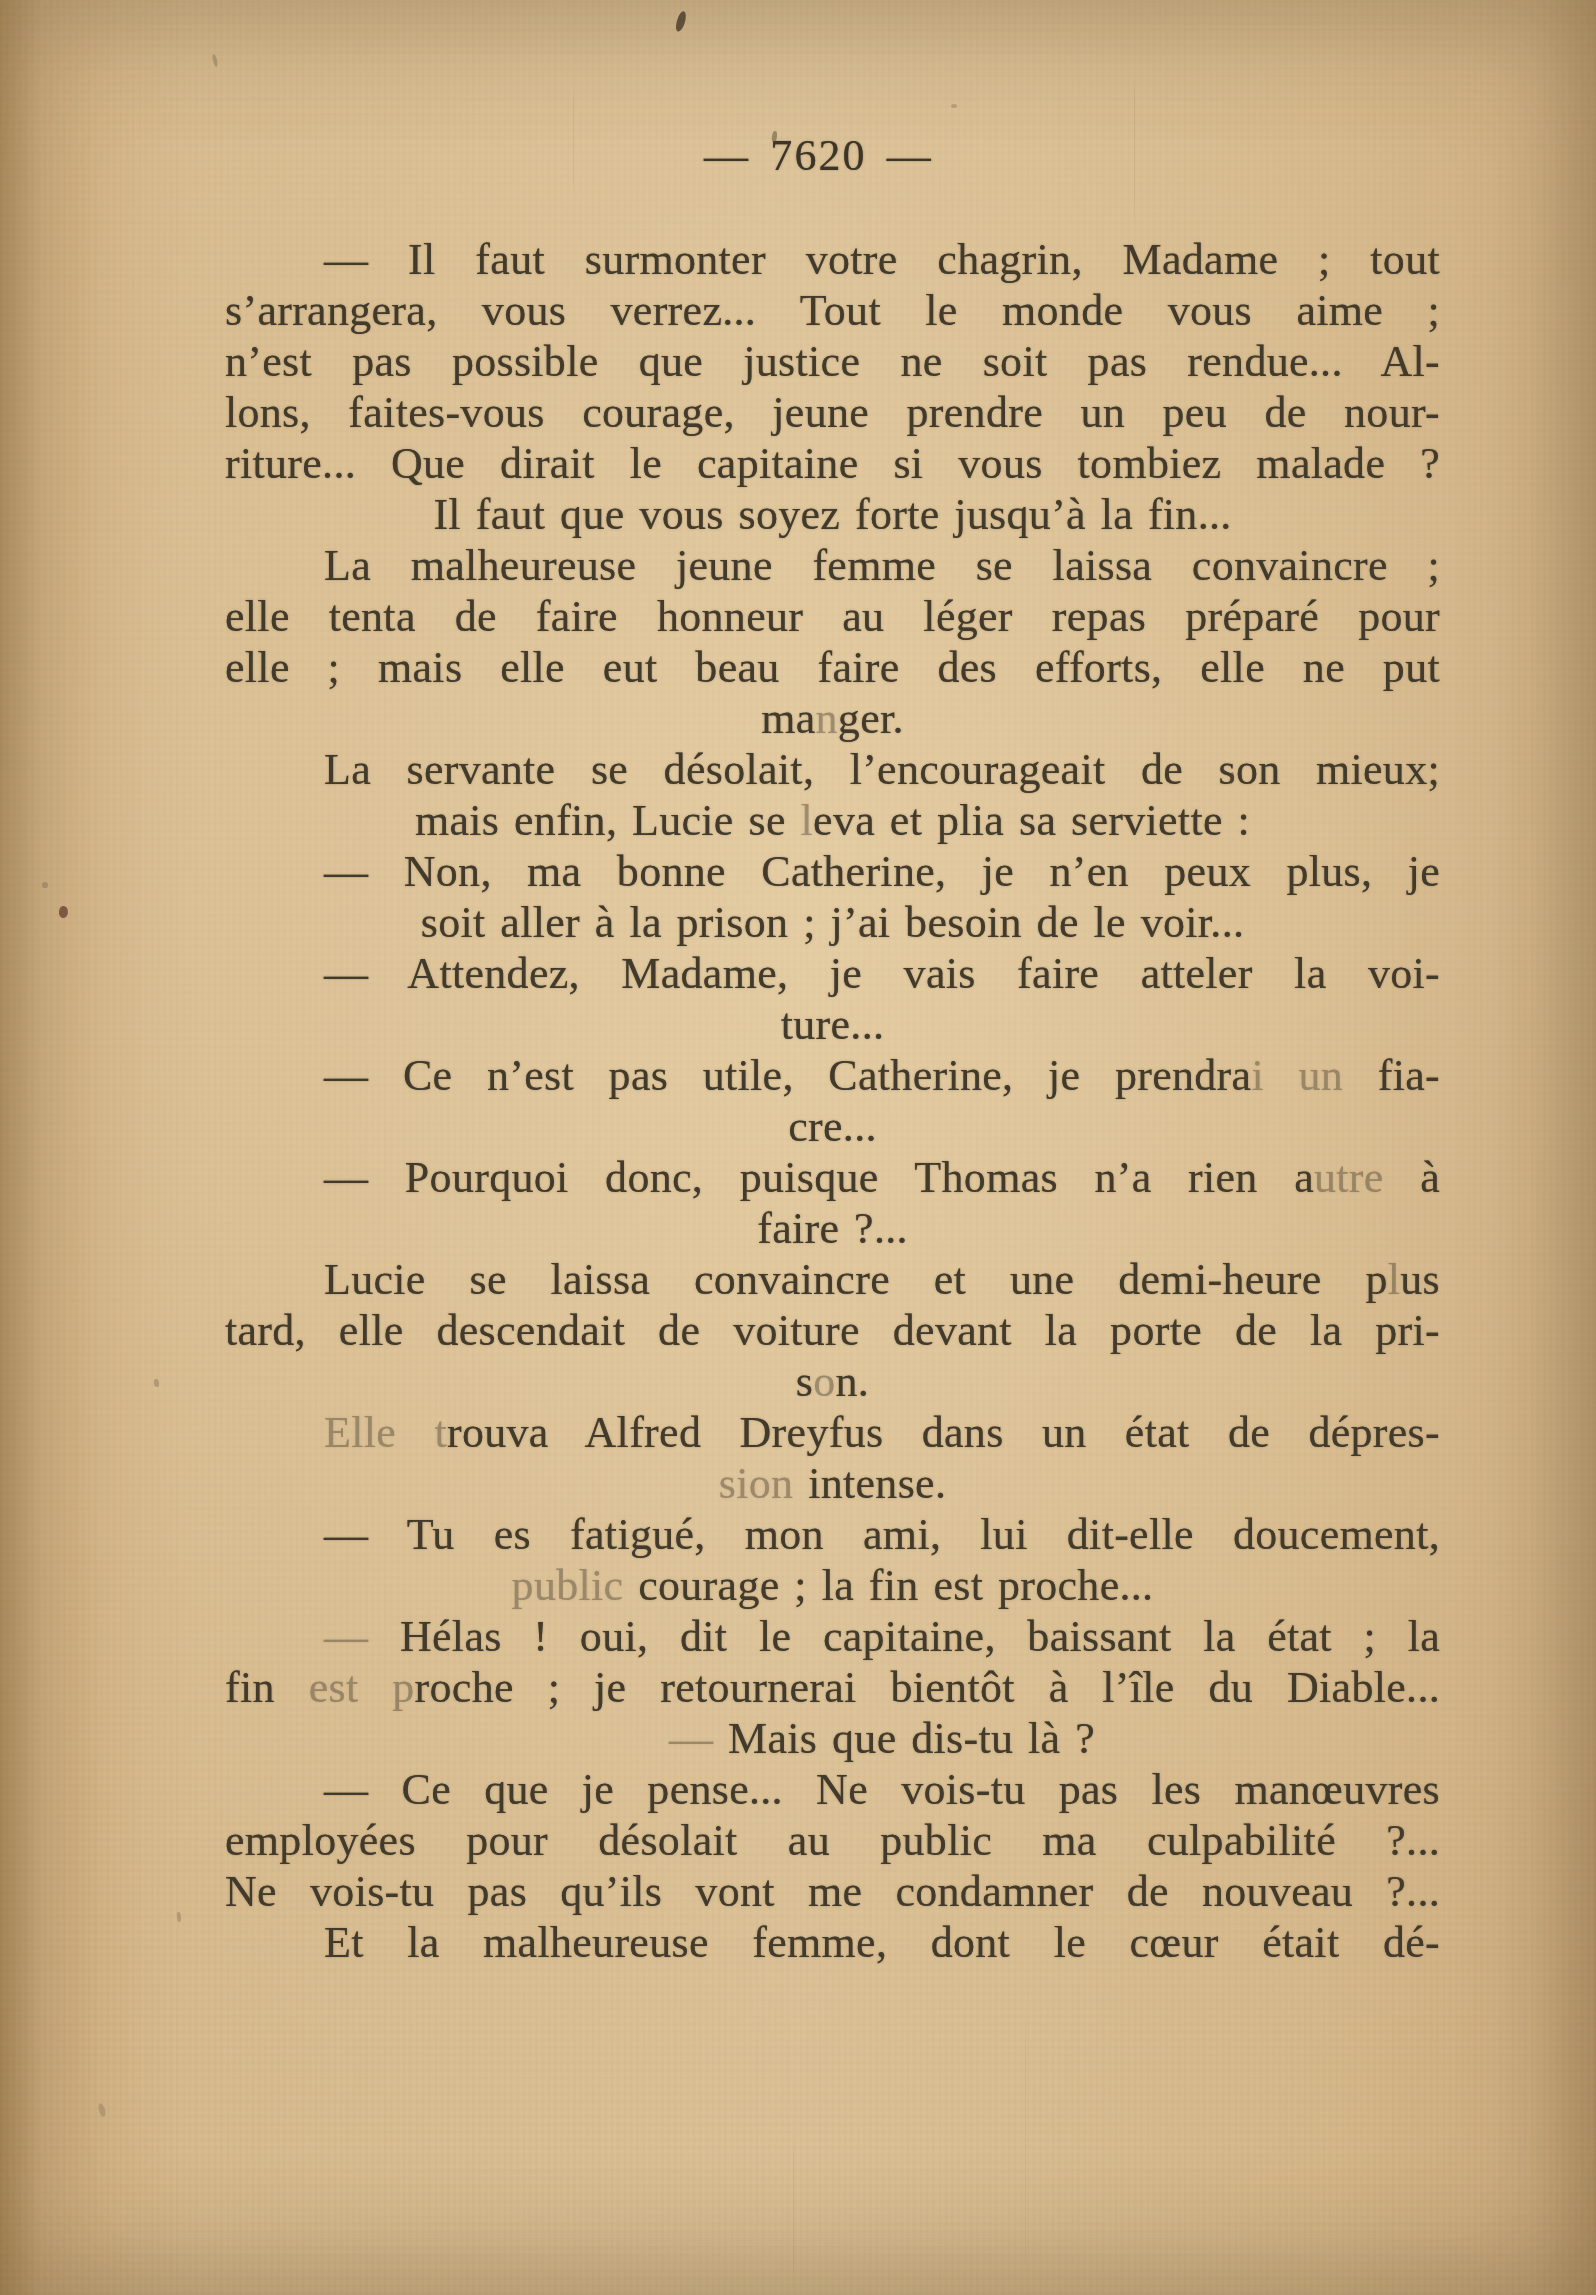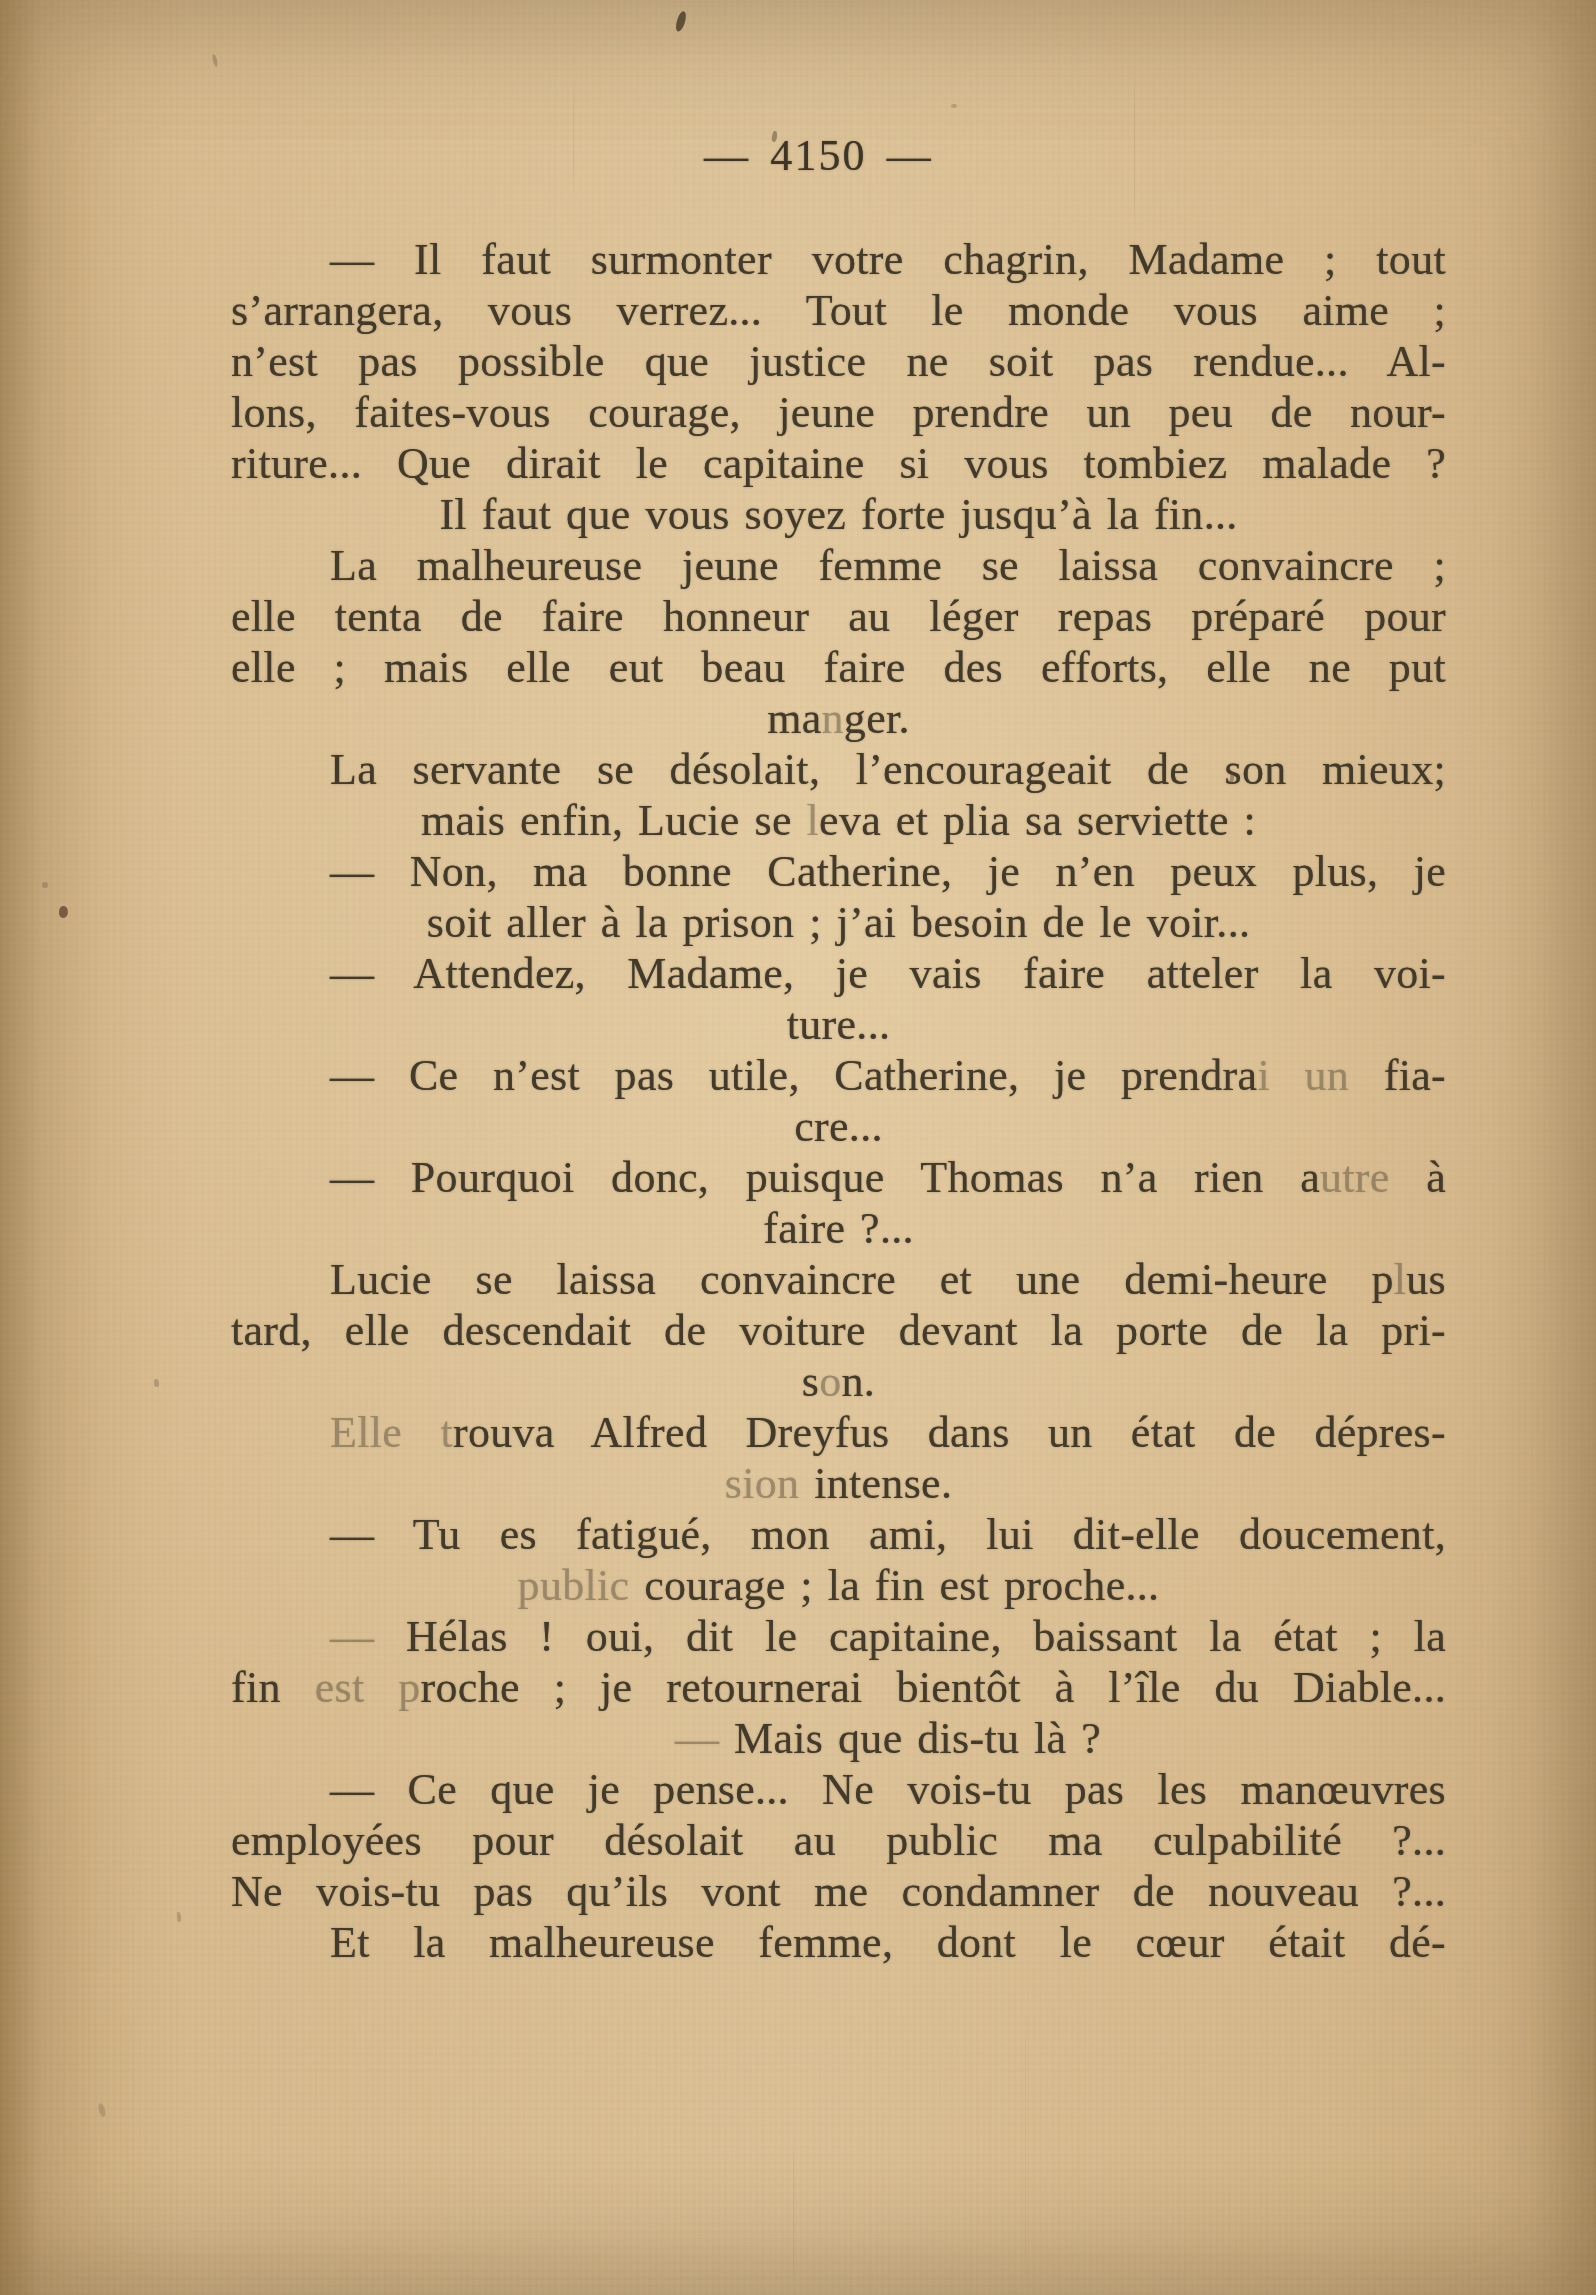--- a/index.html
+++ b/index.html
@@ -31,21 +31,21 @@
     font-size: 44px;
     line-height: 55px;
     letter-spacing: 2.1px;
     word-spacing: 7px;
     color: rgba(58,51,38,0.94);
     text-shadow: 0 0 0.7px rgba(58,51,38,0.65), 0 0 2.8px rgba(92,78,54,0.30);
   }
 
   .text-block {
     position: absolute;
-    left: 231px;
+    left: 225px;
     top: 234px;
     width: 1215px;
     font-size: 44px;
     line-height: 51px;
     color: rgba(62,55,41,0.93);
     letter-spacing: 0.3px;
     word-spacing: 3.5px;
     text-shadow: 0 0 0.7px rgba(62,55,41,0.62), 0 0 2.8px rgba(95,82,58,0.28);
   }
 
@@ -69,21 +69,21 @@
     position: absolute;
     width: 1.4px;
     pointer-events: none;
     background: linear-gradient(180deg, rgba(0,0,0,0) 0%, rgba(96,74,44,1) 18%, rgba(96,74,44,1) 80%, rgba(0,0,0,0) 100%);
   }
 </style>
 </head>
 <body>
 
 <div class="page">
-  <div class="page-number">— 4150 —</div>
+  <div class="page-number">— 7620 —</div>
 
   <div class="text-block" id="text-block">
       <div class="line indent just"><span>— Il faut surmonter votre chagrin, Madame ; tout</span></div>
       <div class="line just"><span>s’arrangera, vous verrez... Tout le monde vous aime ;</span></div>
       <div class="line just"><span>n’est pas possible que justice ne soit pas rendue... Al-</span></div>
       <div class="line just"><span>lons, faites-vous courage, jeune prendre un peu de nour-</span></div>
       <div class="line just"><span>riture... Que dirait le capitaine si vous tombiez malade ?</span></div>
       <div class="line"><span>Il faut que vous soyez forte jusqu’à la fin...</span></div>
       <div class="line indent just"><span>La malheureuse jeune femme se laissa convaincre ;</span></div>
       <div class="line just"><span>elle tenta de faire honneur au léger repas préparé pour</span></div>

